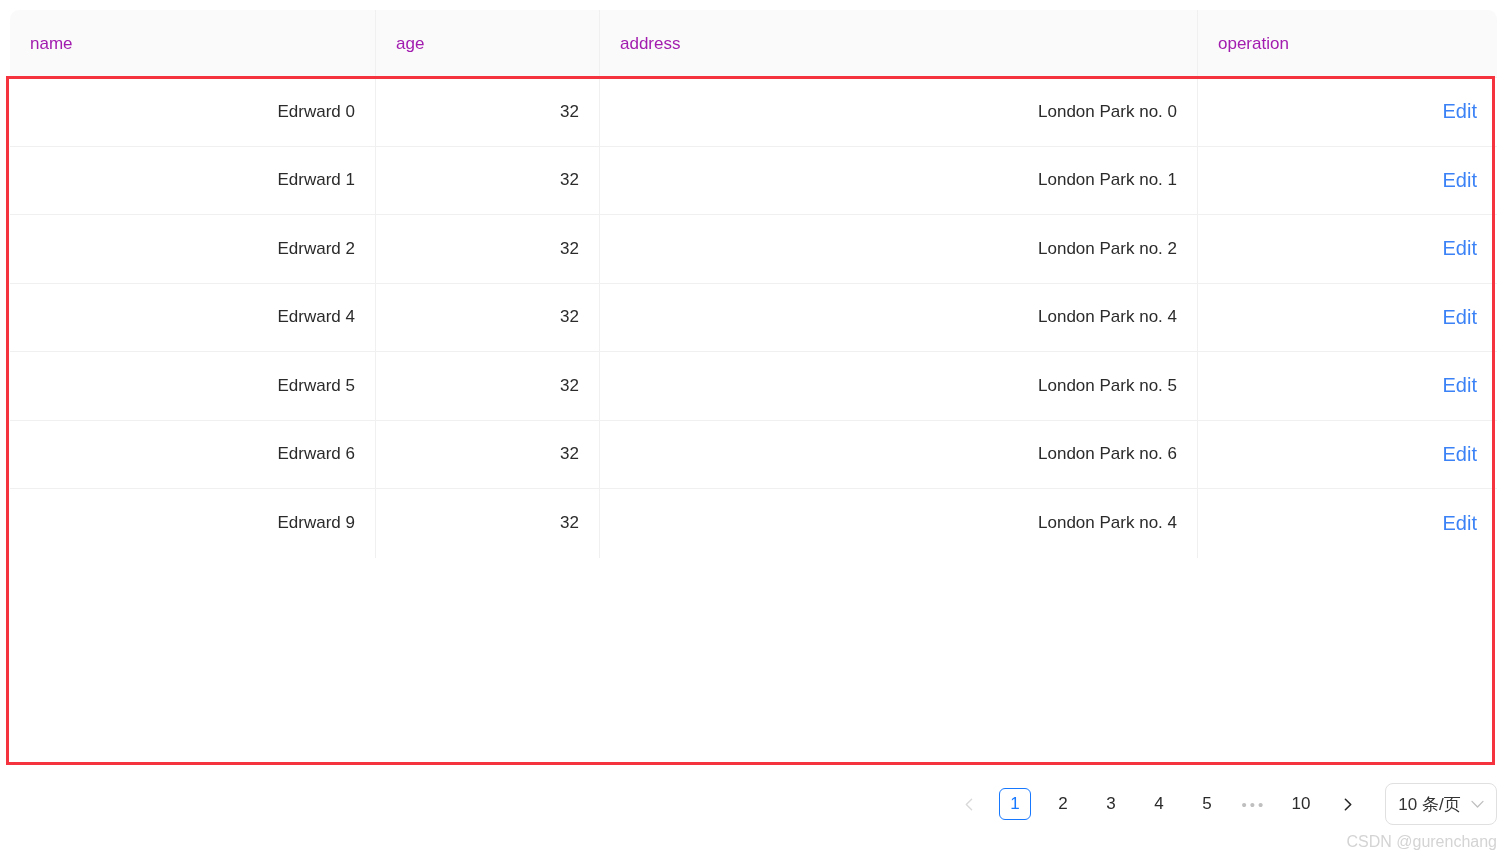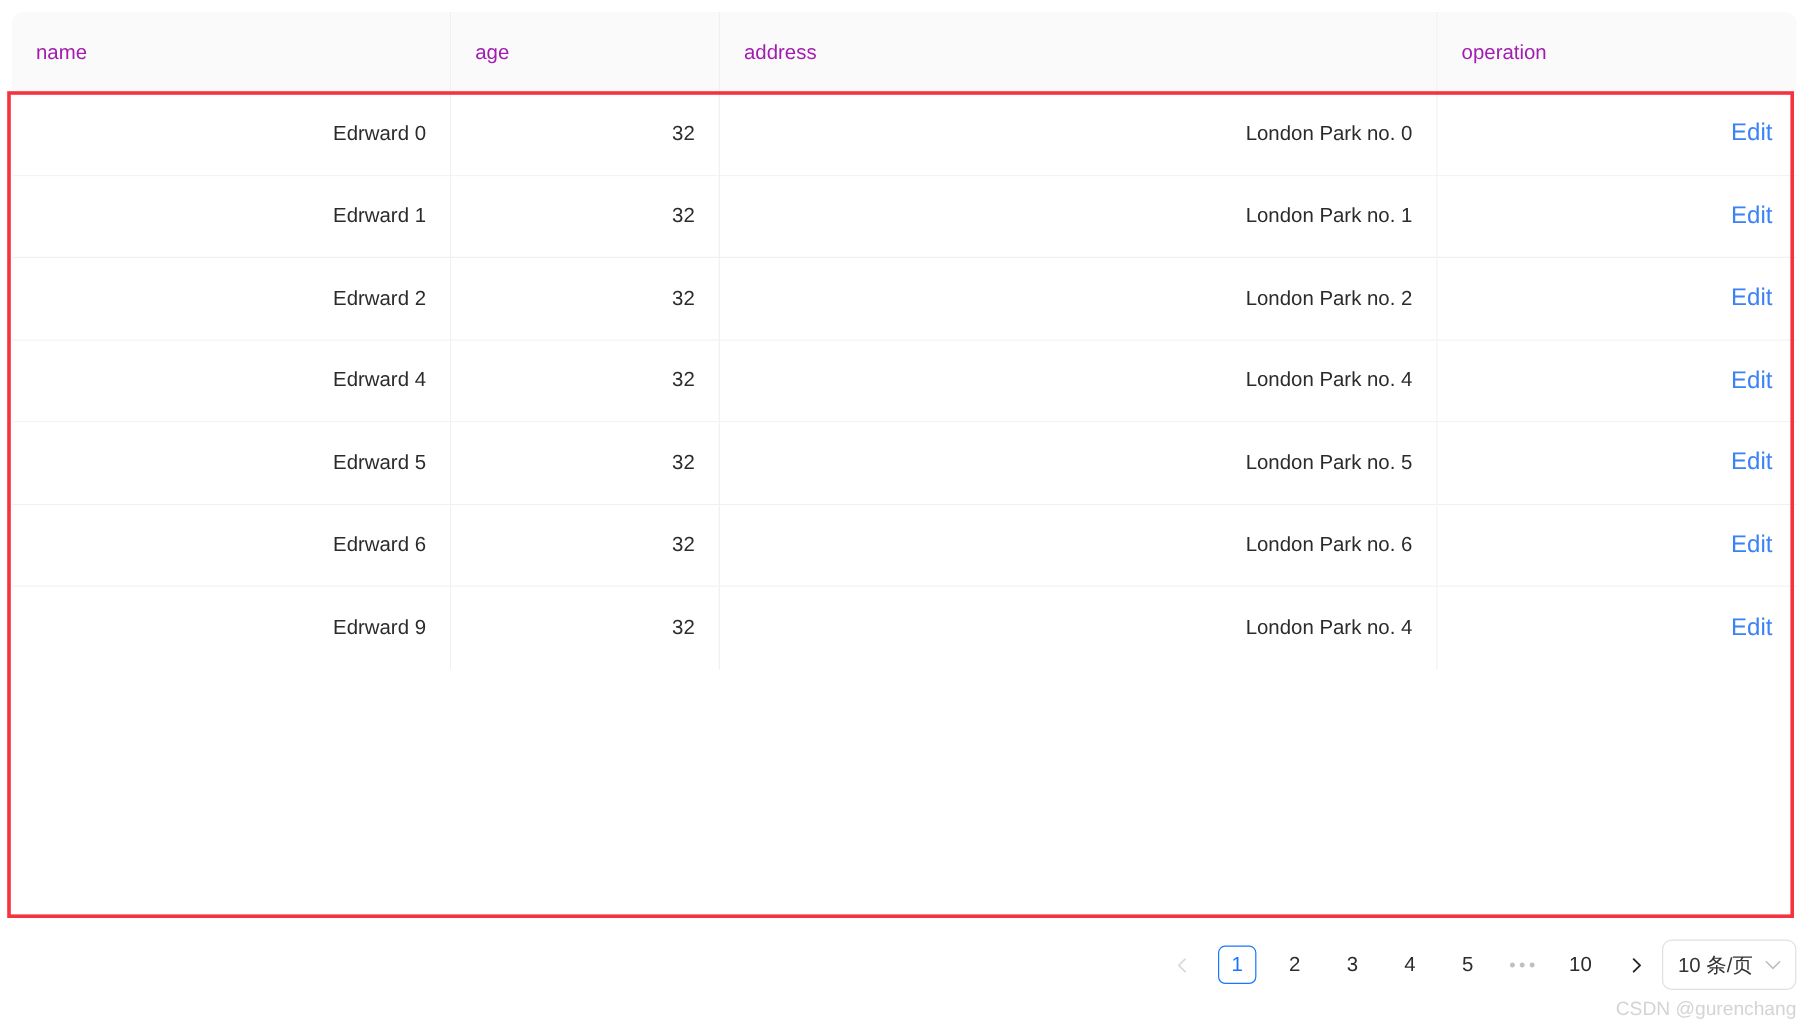--- a/index.html
+++ b/index.html
@@ -128,20 +128,21 @@
     display: inline-flex;
     align-items: center;
     justify-content: center;
     color: #bfbfbf;
     letter-spacing: 3px;
     font-size: 15px;
     cursor: pointer;
     user-select: none;
   }
   .pg-select {
+    margin-left: 16px;
     height: 42px;
     min-width: 112px;
     padding: 0 12px;
     border: 1px solid #e0e0e0;
     border-radius: 8px;
     background: #fff;
     display: inline-flex;
     align-items: center;
     justify-content: center;
     gap: 10px;

